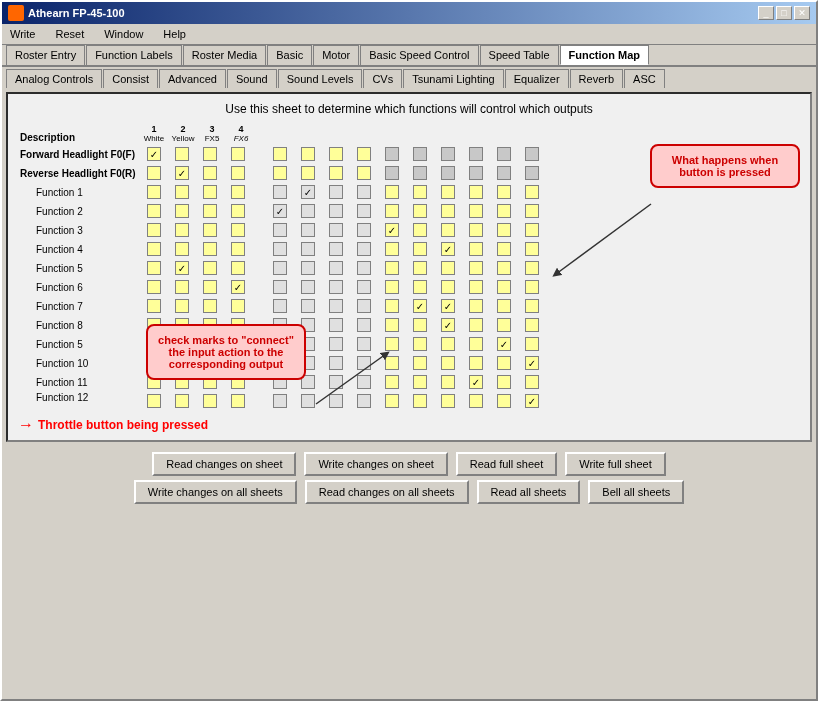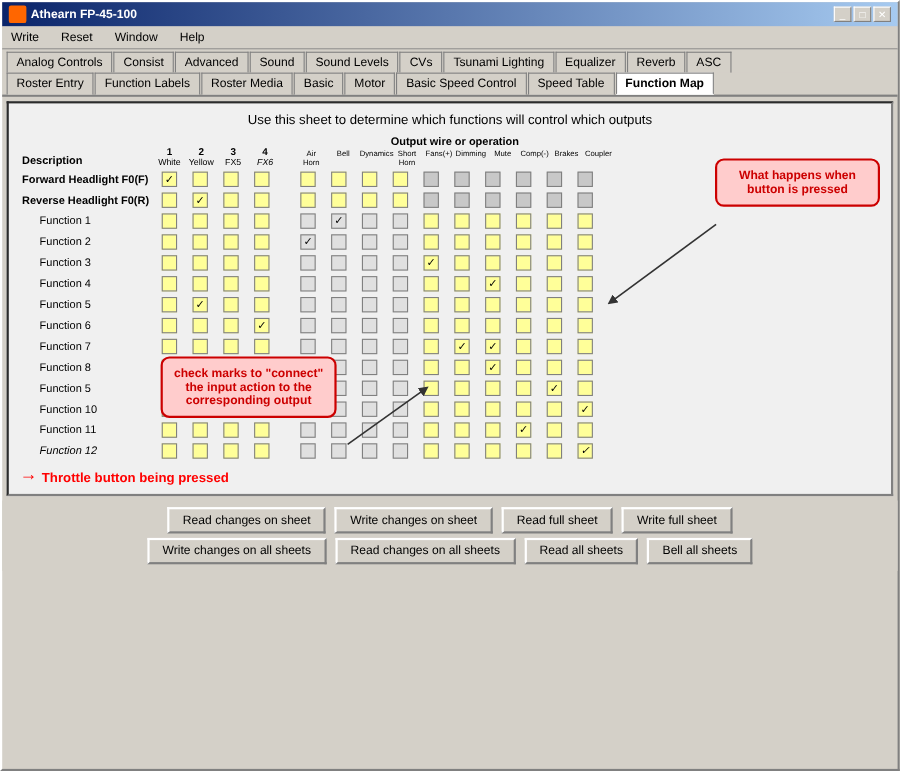--- a/index.html
+++ b/index.html
@@ -60,46 +60,46 @@
       <div class="title-btn">□</div>
       <div class="title-btn">✕</div>
     </div>
   </div>
 
   <div class="menu-bar">
     <span class="menu-item">Write</span>
     <span class="menu-item">Reset</span>
     <span class="menu-item">Window</span>
     <span class="menu-item">Help</span>
+  </div>
+
+  <div class="tabs-row tabs-row2">
+    <div class="tab">Roster Entry</div>
+    <div class="tab">Function Labels</div>
+    <div class="tab">Roster Media</div>
+    <div class="tab">Basic</div>
+    <div class="tab">Motor</div>
+    <div class="tab">Basic Speed Control</div>
+    <div class="tab">Speed Table</div>
+    <div class="tab active">Function Map</div>
   </div>
 
   <div class="tabs-row">
     <div class="tab">Analog Controls</div>
     <div class="tab">Consist</div>
     <div class="tab">Advanced</div>
     <div class="tab">Sound</div>
     <div class="tab">Sound Levels</div>
     <div class="tab">CVs</div>
     <div class="tab">Tsunami Lighting</div>
     <div class="tab">Equalizer</div>
     <div class="tab">Reverb</div>
     <div class="tab">ASC</div>
   </div>
 
-  <div class="tabs-row tabs-row2">
-    <div class="tab">Roster Entry</div>
-    <div class="tab">Function Labels</div>
-    <div class="tab">Roster Media</div>
-    <div class="tab">Basic</div>
-    <div class="tab">Motor</div>
-    <div class="tab">Basic Speed Control</div>
-    <div class="tab">Speed Table</div>
-    <div class="tab active">Function Map</div>
-  </div>
-
   <div class="content-area">
     <div class="page-title">Use this sheet to determine which functions will control which outputs</div>
 
     <div class="inner-content">
 
       <div style="display:flex; align-items:flex-end; margin-bottom:2px; padding-left:4px;">
         <div style="width:120px; font-size:10px; font-weight:bold;">Description</div>
 
         <div style="display:flex; gap:1px; align-items:flex-end;">
           <div style="width:28px; text-align:center; font-size:9px;">
@@ -115,35 +115,20 @@
             <div style="font-size:8px;">FX5</div>
           </div>
           <div style="width:28px; text-align:center; font-size:9px;">
             <div style="font-weight:bold;">4</div>
             <div style="font-size:8px;font-style:italic;">FX6</div>
           </div>
         </div>
 
         <div style="width:14px;"></div>
 
-        <div style="display:flex; flex-direction:column; align-items:center;">
-          <div style="font-size:10px; font-weight:bold; margin-bottom:2px;">Output wire or operation</div>
-          <div style="display:flex; gap:1px;">
-            <div style="width:28px; text-align:center; font-size:7px; line-height:1.1;">Air<br>Horn</div>
-            <div style="width:28px; text-align:center; font-size:7px; line-height:1.1;">Bell</div>
-            <div style="width:28px; text-align:center; font-size:7px; line-height:1.1;">Dynamics</div>
-            <div style="width:28px; text-align:center; font-size:7px; line-height:1.1;">Short<br>Horn</div>
-            <div style="width:28px; text-align:center; font-size:7px; line-height:1.1;">Fans(+)</div>
-            <div style="width:28px; text-align:center; font-size:7px; line-height:1.1;">Dimming</div>
-            <div style="width:28px; text-align:center; font-size:7px; line-height:1.1;">Mute</div>
-            <div style="width:28px; text-align:center; font-size:7px; line-height:1.1;">Comp(-)</div>
-            <div style="width:28px; text-align:center; font-size:7px; line-height:1.1;">Brakes</div>
-            <div style="width:28px; text-align:center; font-size:7px; line-height:1.1;">Coupler</div>
-          </div>
-        </div>
       </div>
 
       <div id="fm-rows">
 
       <div style="display: flex; align-items: center; margin-bottom: 1px; padding-left: 4px;">
             <div style="width: 120px; font-size: 10px; flex-shrink: 0; font-weight: bold;">Forward Headlight F0(F)</div>
             <div style="width: 28px; height: 18px; display: flex; align-items: center; justify-content: center;">
               <div style="width: 14px; height: 14px; border: 1px solid rgb(128, 128, 128); background: rgb(255, 255, 153); display: flex; align-items: center; justify-content: center; font-size: 10px; cursor: pointer; flex-shrink: 0;">✓</div>
             </div>
             <div style="width: 28px; height: 18px; display: flex; align-items: center; justify-content: center;">
@@ -732,21 +717,21 @@
             <div style="width: 28px; height: 18px; display: flex; align-items: center; justify-content: center;">
               <div style="width: 14px; height: 14px; border: 1px solid rgb(128, 128, 128); background: rgb(255, 255, 153); display: flex; align-items: center; justify-content: center; font-size: 10px; cursor: pointer; flex-shrink: 0;">✓</div>
             </div>
             <div style="width: 28px; height: 18px; display: flex; align-items: center; justify-content: center;">
               <div style="width: 14px; height: 14px; border: 1px solid rgb(128, 128, 128); background: rgb(255, 255, 153); display: flex; align-items: center; justify-content: center; font-size: 10px; cursor: pointer; flex-shrink: 0;"></div>
             </div>
             <div style="width: 28px; height: 18px; display: flex; align-items: center; justify-content: center;">
               <div style="width: 14px; height: 14px; border: 1px solid rgb(128, 128, 128); background: rgb(255, 255, 153); display: flex; align-items: center; justify-content: center; font-size: 10px; cursor: pointer; flex-shrink: 0;"></div>
             </div>
           </div>
-          <div style="display: flex; align-items: center; margin-bottom: 1px; padding-left: 4px; font-style: italic;">
+          <div style="display: flex; align-items: flex-start; margin-bottom: 1px; padding-left: 4px;">
             <div style="width: 120px; font-size: 10px; flex-shrink: 0; padding-left: 16px;">Function 12</div>
             <div style="width: 28px; height: 18px; display: flex; align-items: center; justify-content: center;">
               <div style="width: 14px; height: 14px; border: 1px solid rgb(128, 128, 128); background: rgb(255, 255, 153); display: flex; align-items: center; justify-content: center; font-size: 10px; cursor: pointer; flex-shrink: 0;"></div>
             </div>
             <div style="width: 28px; height: 18px; display: flex; align-items: center; justify-content: center;">
               <div style="width: 14px; height: 14px; border: 1px solid rgb(128, 128, 128); background: rgb(255, 255, 153); display: flex; align-items: center; justify-content: center; font-size: 10px; cursor: pointer; flex-shrink: 0;"></div>
             </div>
             <div style="width: 28px; height: 18px; display: flex; align-items: center; justify-content: center;">
               <div style="width: 14px; height: 14px; border: 1px solid rgb(128, 128, 128); background: rgb(255, 255, 153); display: flex; align-items: center; justify-content: center; font-size: 10px; cursor: pointer; flex-shrink: 0;"></div>
             </div>

